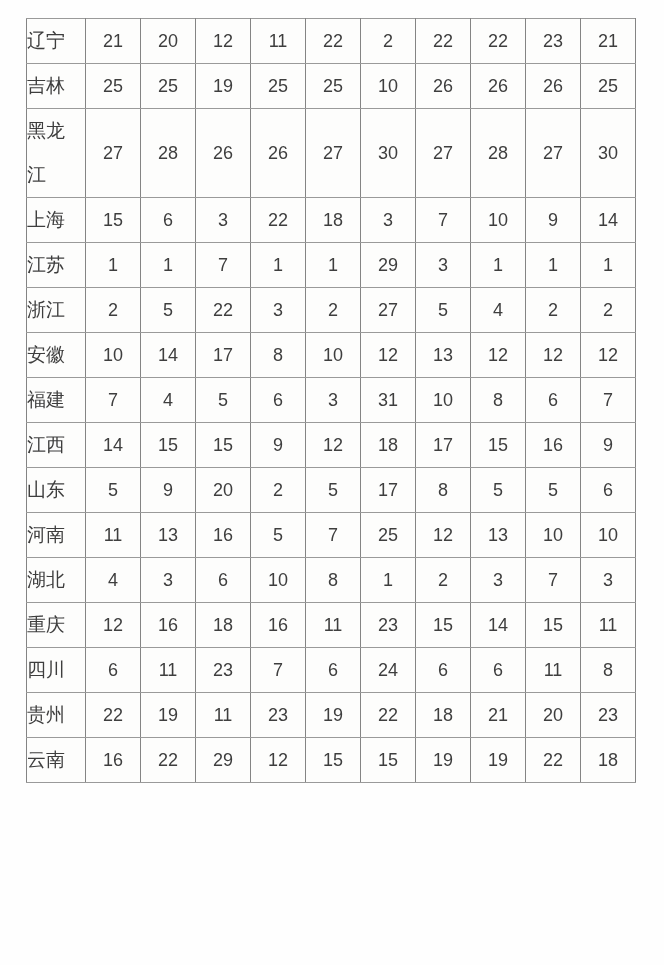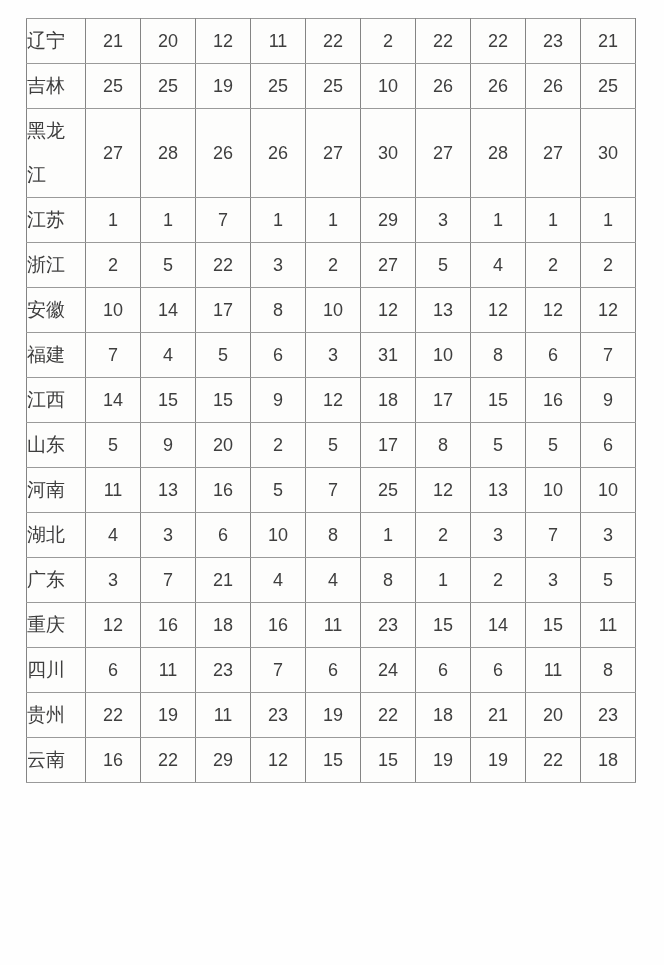--- a/index.html
+++ b/index.html
@@ -101,20 +101,33 @@
             <td class="value">26</td>
             <td class="value">26</td>
             <td class="value">27</td>
             <td class="value">30</td>
             <td class="value">27</td>
             <td class="value">28</td>
             <td class="value">27</td>
             <td class="value">30</td>
           </tr>
           <tr>
+            <td class="province">上海</td>
+            <td class="value">15</td>
+            <td class="value">6</td>
+            <td class="value">3</td>
+            <td class="value">22</td>
+            <td class="value">18</td>
+            <td class="value">3</td>
+            <td class="value">7</td>
+            <td class="value">10</td>
+            <td class="value">9</td>
+            <td class="value">14</td>
+          </tr>
+          <tr>
             <td class="province">江苏</td>
             <td class="value">1</td>
             <td class="value">1</td>
             <td class="value">7</td>
             <td class="value">1</td>
             <td class="value">1</td>
             <td class="value">29</td>
             <td class="value">3</td>
             <td class="value">1</td>
             <td class="value">1</td>
@@ -203,33 +216,20 @@
             <td class="value">4</td>
             <td class="value">3</td>
             <td class="value">6</td>
             <td class="value">10</td>
             <td class="value">8</td>
             <td class="value">1</td>
             <td class="value">2</td>
             <td class="value">3</td>
             <td class="value">7</td>
             <td class="value">3</td>
-          </tr>
-          <tr>
-            <td class="province">广东</td>
-            <td class="value">3</td>
-            <td class="value">7</td>
-            <td class="value">21</td>
-            <td class="value">4</td>
-            <td class="value">4</td>
-            <td class="value">8</td>
-            <td class="value">1</td>
-            <td class="value">2</td>
-            <td class="value">3</td>
-            <td class="value">5</td>
           </tr>
           <tr>
             <td class="province">重庆</td>
             <td class="value">12</td>
             <td class="value">16</td>
             <td class="value">18</td>
             <td class="value">16</td>
             <td class="value">11</td>
             <td class="value">23</td>
             <td class="value">15</td>

